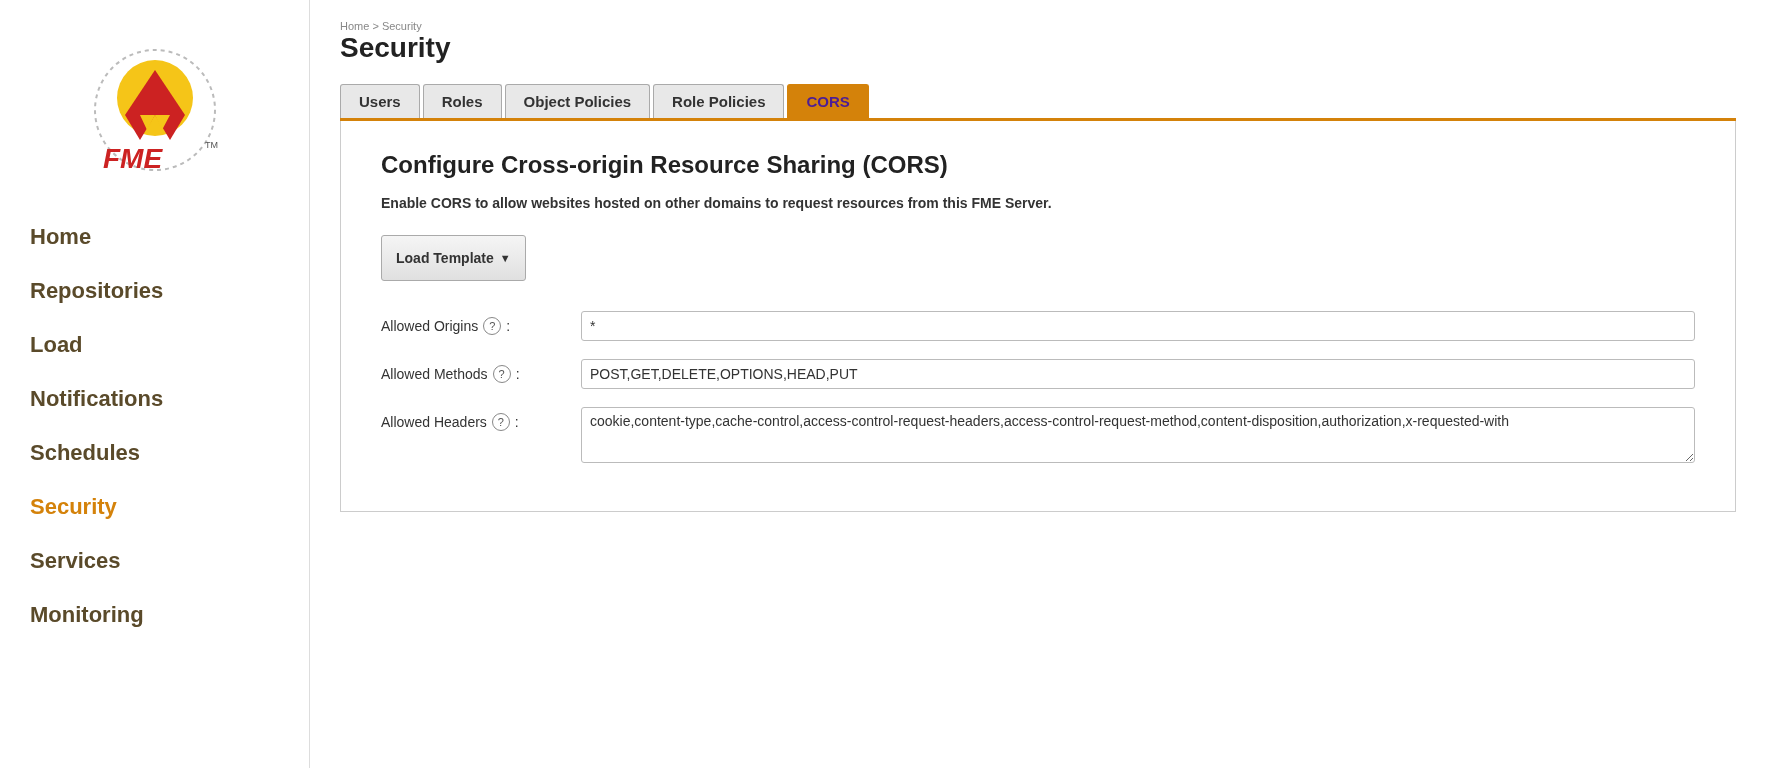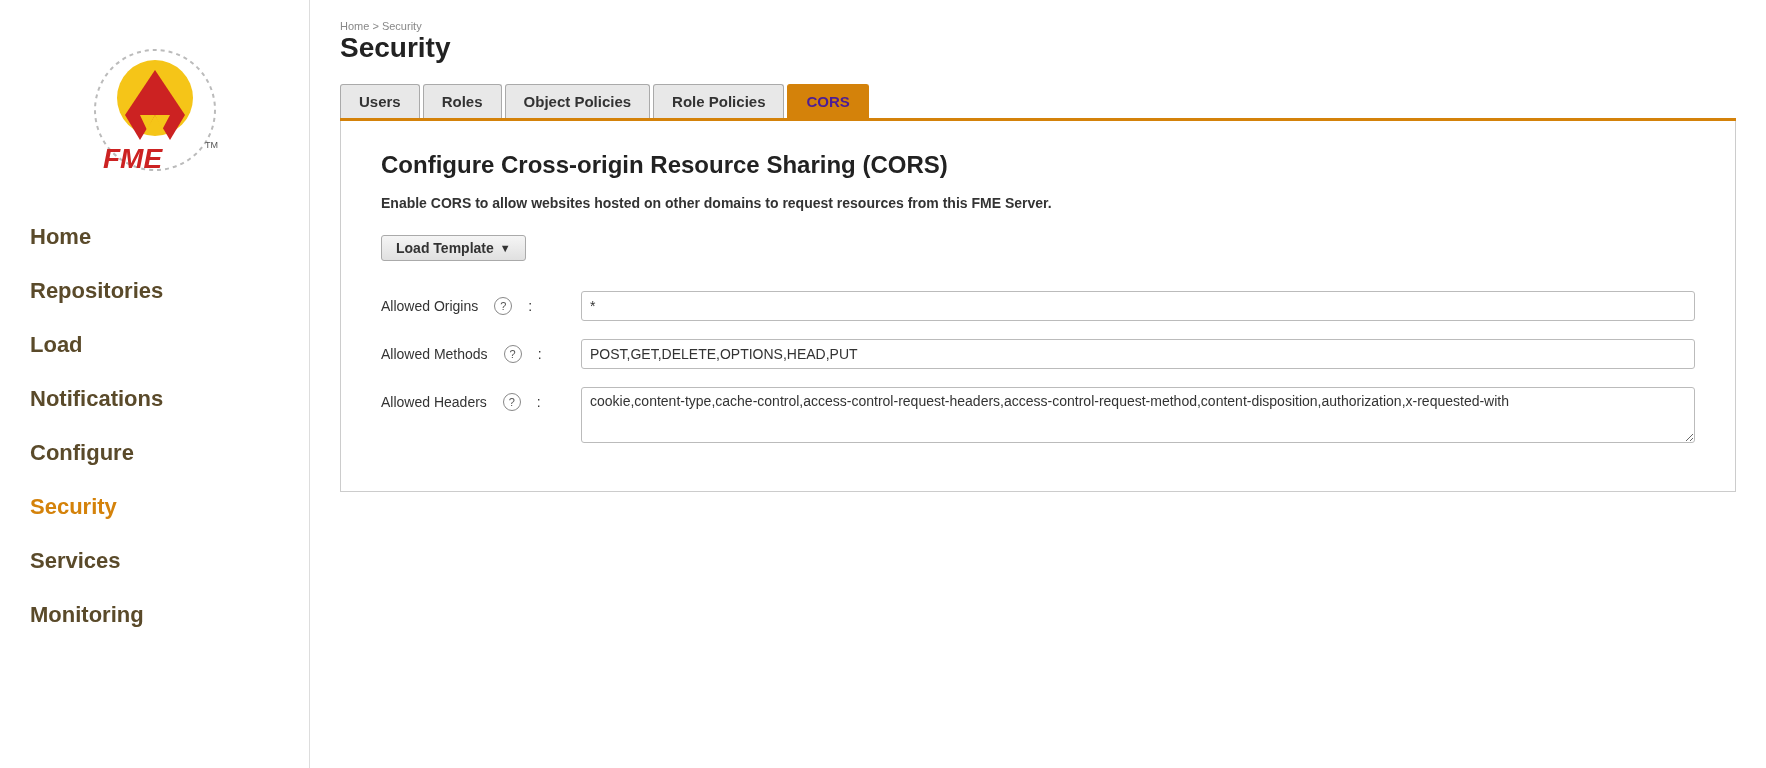--- a/index.html
+++ b/index.html
@@ -100,21 +100,21 @@
       font-size: 14px;
       font-weight: bold;
       color: #333;
       margin-bottom: 24px;
     }
 
     
     .load-template-btn {
       display: inline-flex;
       align-items: center;
-      padding: 4px 14px;
+      padding: 14px 14px;
       background: linear-gradient(to bottom, #f5f5f5, #e0e0e0);
       border: 1px solid #aaa;
       border-radius: 3px;
       font-size: 14px;
       font-weight: bold;
       color: #333;
       cursor: pointer;
       margin-bottom: 30px;
     }
     .dropdown-arrow {
@@ -129,21 +129,21 @@
       margin-bottom: 18px;
     }
     .form-label {
       width: 200px;
       min-width: 200px;
       font-size: 14px;
       color: #333;
       padding-top: 6px;
       display: flex;
       align-items: center;
-      gap: 16px;
+      gap: 5px;
     }
     .help-icon {
       display: inline-flex;
       align-items: center;
       justify-content: center;
       width: 18px;
       height: 18px;
       border: 1px solid #888;
       border-radius: 50%;
       font-size: 11px;
@@ -191,21 +191,21 @@
       <text x="38" y="128" font-family="Arial" font-size="28" font-weight="bold" fill="#cc2222" font-style="italic">FME</text>
       <text x="140" y="108" font-family="Arial" font-size="9" fill="#555">TM</text>
     </svg>
   </div>
 
   <div id="nav-items">
     <a class="nav-item">Home</a>
     <a class="nav-item">Repositories</a>
     <a class="nav-item">Load</a>
     <a class="nav-item">Notifications</a>
-    <a class="nav-item">Configure</a>
+    <a class="nav-item">Schedules</a>
     <a class="nav-item active">Security</a>
     <a class="nav-item">Services</a>
     <a class="nav-item">Monitoring</a>
   </div>
 </div>
 
 <div id="main">
 
   <div class="breadcrumb">
     <a>Home</a>

